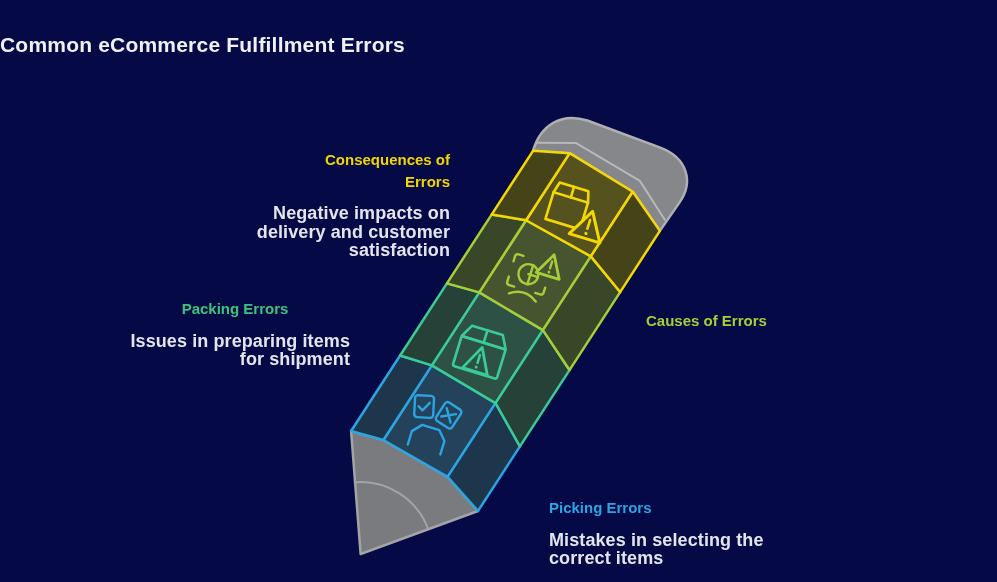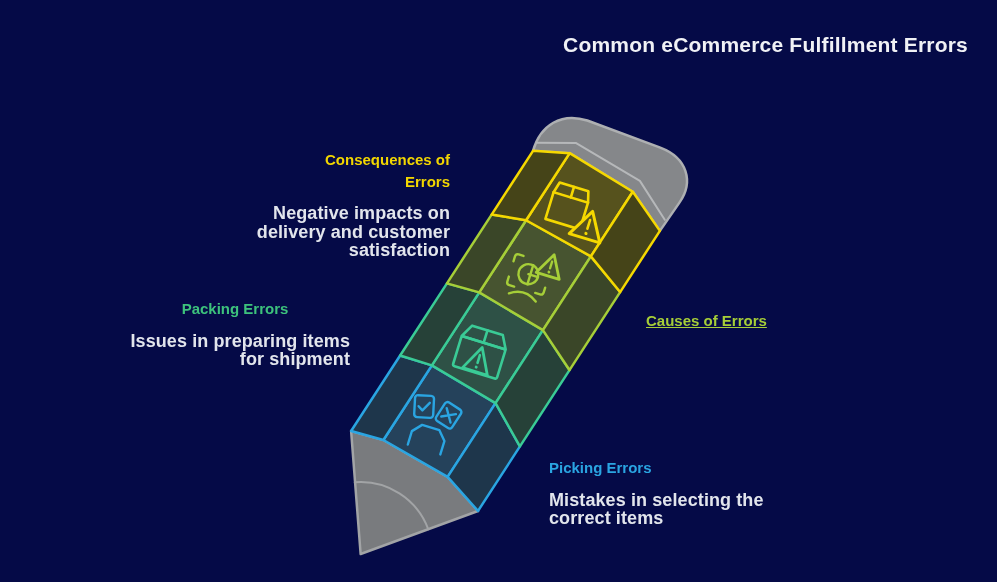--- a/index.html
+++ b/index.html
@@ -1,33 +1,33 @@
 <!DOCTYPE html>
 <html><head>
 <meta charset="utf-8">
 <style>
   html,body{margin:0;padding:0;}
   body{background:#050a47;font-family:"Liberation Sans",sans-serif;}
   .stage{position:relative;width:997px;height:582px;background:#050a47;overflow:hidden;}
-  .title{position:absolute;left:0;top:33px;width:968px;text-align:right;
+  .title{position:absolute;left:0;top:33px;width:968px;text-align:left;
          color:#f0f1f5;font-size:21px;font-weight:bold;letter-spacing:.2px;}
   .pencil-svg{position:absolute;left:0;top:0;}
   .label{position:absolute;}
   .label-heading{font-size:15px;font-weight:bold;line-height:21.5px;white-space:pre-line;}
   .label-body{margin-top:12px;font-size:18px;font-weight:bold;line-height:18.5px;
               color:#e2e5ec;white-space:pre-line;letter-spacing:.1px;}
   .align-right{text-align:right;}
   .align-left{text-align:left;}
   .lbl-consequences{top:149px;right:547px;width:230px;}
   .lbl-packing{top:298px;right:647px;width:230px;}
   .lbl-causes{top:310px;left:646px;width:230px;}
   .lbl-picking{top:457px;left:549px;width:230px;}
   .hd-consequences{color:#f2d600;}
   .hd-packing{color:#3dc27c;text-align:center;}
-  .hd-causes{color:#a6ce38;text-decoration:underline;}
+  .hd-causes{color:#a6ce38;}
   .hd-picking{color:#2aa5e2;}
 </style>
 </head>
 <body>
 
 <div class="stage">
 
   <div class="title">Common eCommerce Fulfillment Errors</div>
 
   <svg class="pencil-svg" width="997" height="582" viewBox="0 0 997 582">
@@ -125,18 +125,18 @@
     <div class="label-heading hd-packing" style="color: rgb(61, 194, 124);">Packing Errors</div>
     <div class="label-body">Issues in preparing items
 for shipment</div>
   </div>
 
   <div class="label lbl-causes align-left">
     <div class="label-heading hd-causes" style="color: rgb(166, 206, 56);">Causes of Errors</div>
   </div>
 
   <div class="label lbl-picking align-left">
-    <div class="label-heading hd-picking" style="color: rgb(42, 165, 226);">Picking Errors</div>
+    <div class="label-heading hd-picking" style="color: rgb(42, 165, 226); margin-top: 40px;">Picking Errors</div>
     <div class="label-body">Mistakes in selecting the
 correct items</div>
   </div>
 
 </div>
 
 </body></html>

